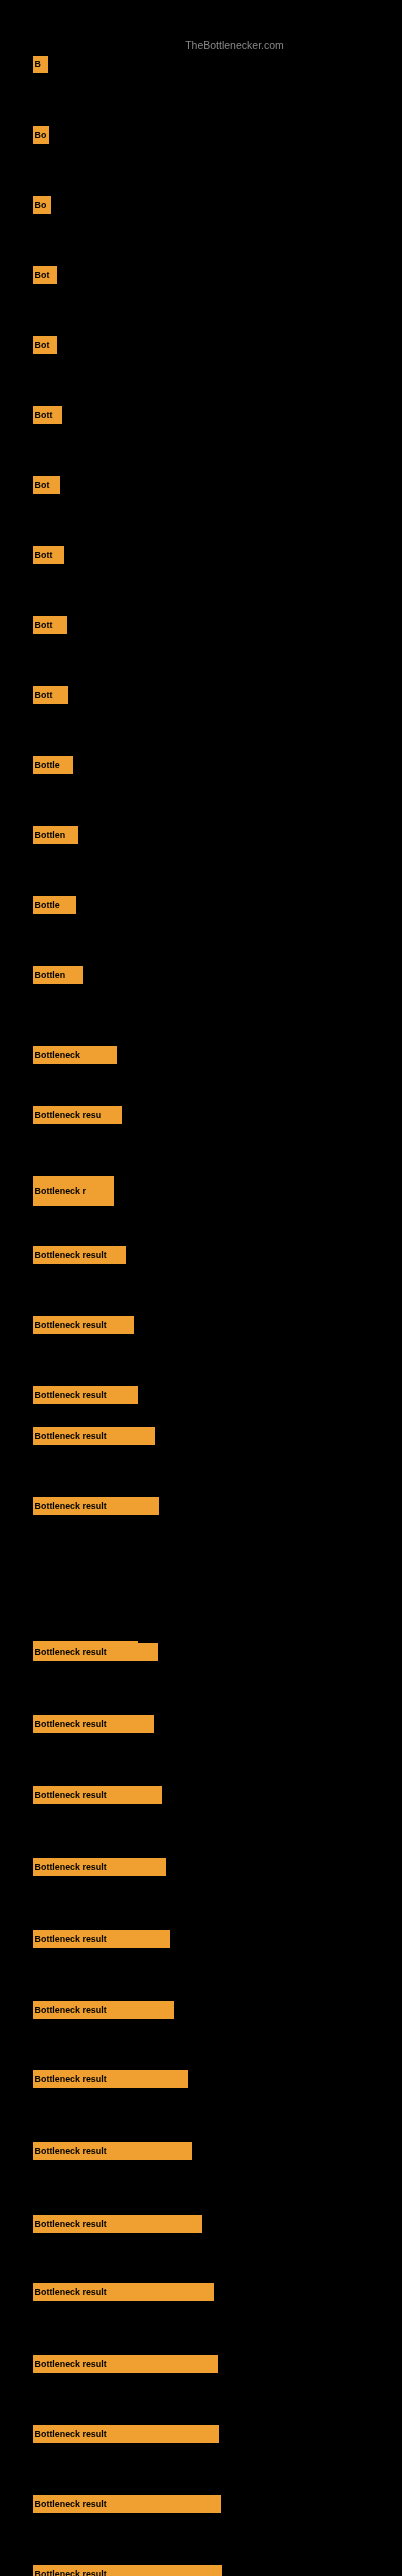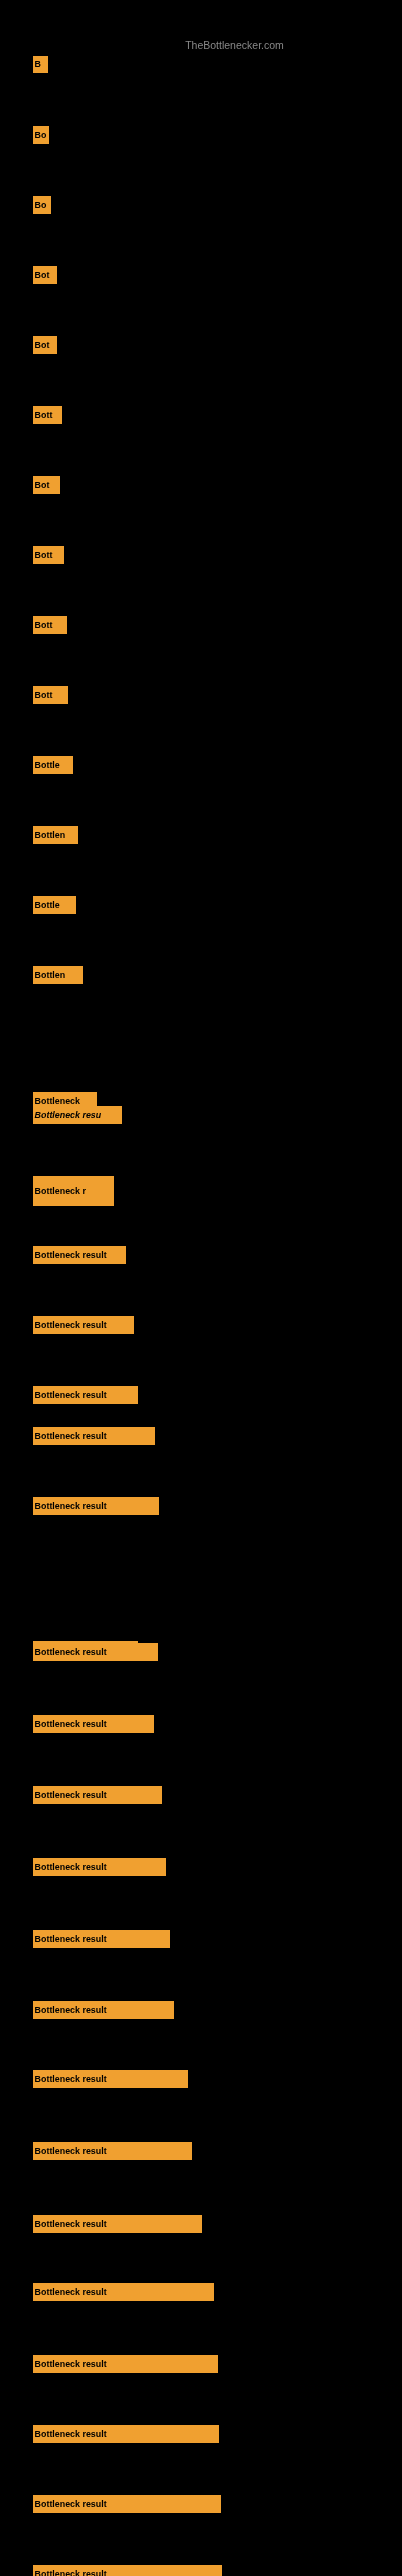--- a/index.html
+++ b/index.html
@@ -51,22 +51,22 @@
 <div class="bar-item" style="top: 303px; width: 24px; height: 17.7px;">Bot</div>
 <div class="bar-item" style="top: 373px; width: 29px; height: 17.7px;">Bott</div>
 <div class="bar-item" style="top: 443px; width: 27px; height: 17.7px;">Bot</div>
 <div class="bar-item" style="top: 513px; width: 31px; height: 17.7px;">Bott</div>
 <div class="bar-item" style="top: 583px; width: 34px; height: 17.7px;">Bott</div>
 <div class="bar-item" style="top: 653px; width: 35px; height: 17.7px;">Bott</div>
 <div class="bar-item" style="top: 723px; width: 40px; height: 17.7px;">Bottle</div>
 <div class="bar-item" style="top: 793px; width: 45px; height: 17.7px;">Bottlen</div>
 <div class="bar-item" style="top: 863px; width: 43px; height: 17.7px;">Bottle</div>
 <div class="bar-item" style="top: 933px; width: 50px; height: 17.7px;">Bottlen</div>
-<div class="bar-item" style="top: 1059px; width: 64px; height: 17.7px;">Bottleneck</div>
-<div class="bar-item" style="top: 1073px; width: 89px; height: 17.7px; font-style: italic;">Bottleneck resu</div>
+<div class="bar-item" style="top: 1013px; width: 84px; height: 17.7px;">Bottleneck</div>
+<div class="bar-item" style="top: 1073px; width: 89px; height: 17.7px;">Bottleneck resu</div>
 <div class="bar-item" style="top: 1143px; width: 81px; height: 30px;">Bottleneck r</div>
 <div class="bar-item" style="top: 1213px; width: 93px; height: 17.7px;">Bottleneck result</div>
 <div class="bar-item" style="top: 1283px; width: 101px; height: 17.7px;">Bottleneck result</div>
 <div class="bar-item" style="top: 1353px; width: 105px; height: 17.7px;">Bottleneck result</div>
 <div class="bar-item" style="top: 1394px; width: 122px; height: 17.7px;">Bottleneck result</div>
 <div class="bar-item" style="top: 1464px; width: 126px; height: 17.7px;">Bottleneck result</div>
 <div class="bar-item" style="top: 1608px; width: 105px; height: 17.7px;">Bottleneck rest</div>
 <div class="bar-item" style="top: 1610px; width: 125px; height: 17.7px;">Bottleneck result</div>
 <div class="bar-item" style="top: 1682px; width: 121px; height: 17.7px;">Bottleneck result</div>
 <div class="bar-item" style="top: 1753px; width: 129px; height: 17.7px;">Bottleneck result</div>

